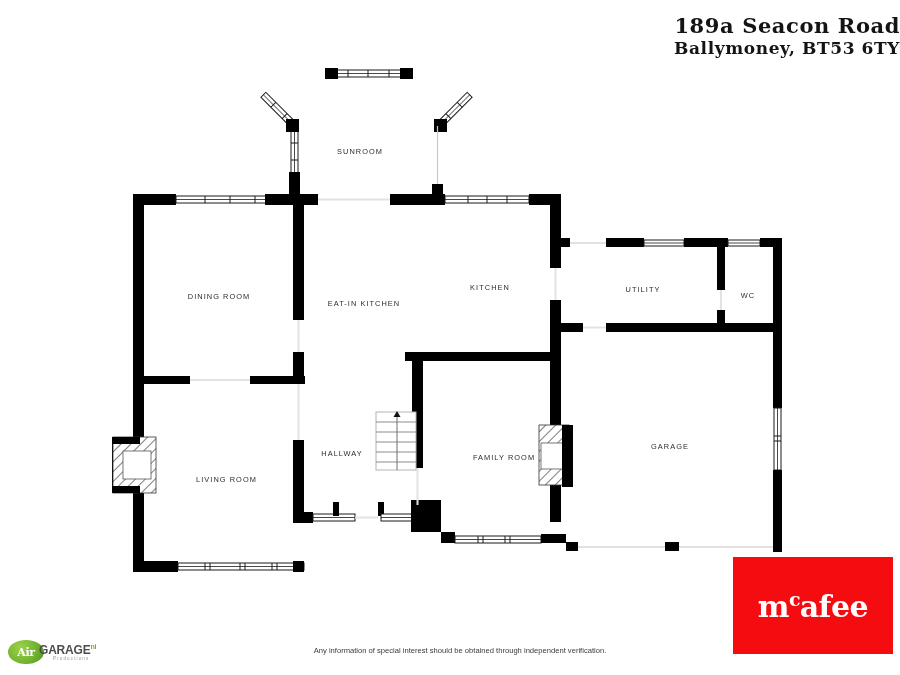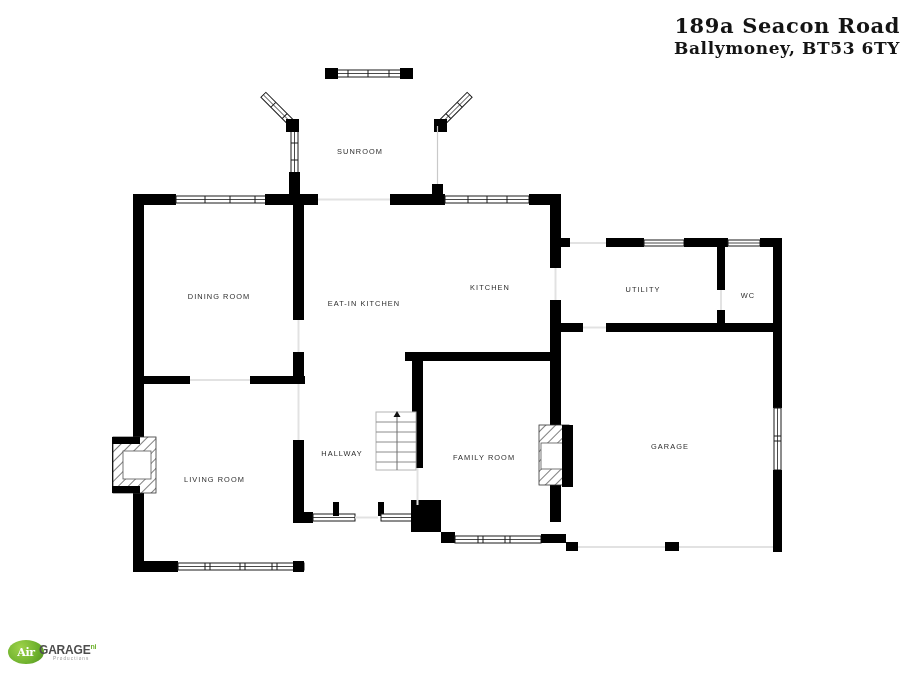--- a/index.html
+++ b/index.html
@@ -279,39 +279,45 @@
       <rect x="566" y="542" width="12" height="9" fill="#000000"></rect>
     </g>
   </svg>
 
   <div class="room-label" style="left:360px;top:151px;">SUNROOM</div>
   <div class="room-label" style="left:219px;top:296px;">DINING ROOM</div>
   <div class="room-label" style="left:364px;top:295px;margin-top:8px;">EAT-IN KITCHEN</div>
   <div class="room-label" style="left:490px;top:287px;">KITCHEN</div>
   <div class="room-label" style="left:643px;top:289px;">UTILITY</div>
   <div class="room-label" style="left:748px;top:295px;">WC</div>
-  <div class="room-label" style="left:204px;top:479px;padding-left:21px;">LIVING ROOM</div>
+  <div class="room-label" style="left:216px;top:479px;padding-left:21px;">LIVING ROOM</div>
   <div class="room-label" style="left:342px;top:453px;">HALLWAY</div>
-  <div class="room-label" style="left:484px;top:457px;">FAMILY ROOM</div>
+  <div class="room-label" style="left:504px;top:457px;">FAMILY ROOM</div>
   <div class="room-label" style="left:670px;top:446px;">GARAGE</div>
 
   <svg style="position:absolute;left:374px;top:408px;width:48px;height:68px;" viewBox="0 0 48 68">
     <rect x="2" y="4" width="40" height="58" fill="#ffffff" stroke="#b4b4b4" stroke-width="1"></rect>
     <line x1="2" y1="14" x2="42" y2="14" stroke="#8c8c8c" stroke-width="1"></line>
     <line x1="2" y1="24" x2="42" y2="24" stroke="#8c8c8c" stroke-width="1"></line>
     <line x1="2" y1="34" x2="42" y2="34" stroke="#8c8c8c" stroke-width="1"></line>
     <line x1="2" y1="44" x2="42" y2="44" stroke="#8c8c8c" stroke-width="1"></line>
     <line x1="2" y1="54" x2="42" y2="54" stroke="#8c8c8c" stroke-width="1"></line>
     <line x1="23" y1="7" x2="23" y2="62" stroke="#6e6e6e" stroke-width="1"></line>
     <polygon points="23,3 19.5,9 26.5,9" fill="#111111"></polygon>
   </svg>
 
   <div class="disclaimer">
+    <div>Any information of special interest should be obtained through independent verification.</div>
   </div>
 
+  <div class="agent-logo">
+    <div class="agent-logo-text">
+      <span>m</span><span class="sup">c</span><span>afee</span>
+    </div>
+  </div>
 
   <div class="producer-logo">
     <div class="producer-badge">
       <span>Air</span>
     </div>
     <div class="producer-words">
       <div class="producer-main">
         <span>GARAGE</span><span class="ni">ni</span>
       </div>
       <div class="producer-sub">Productions</div>

